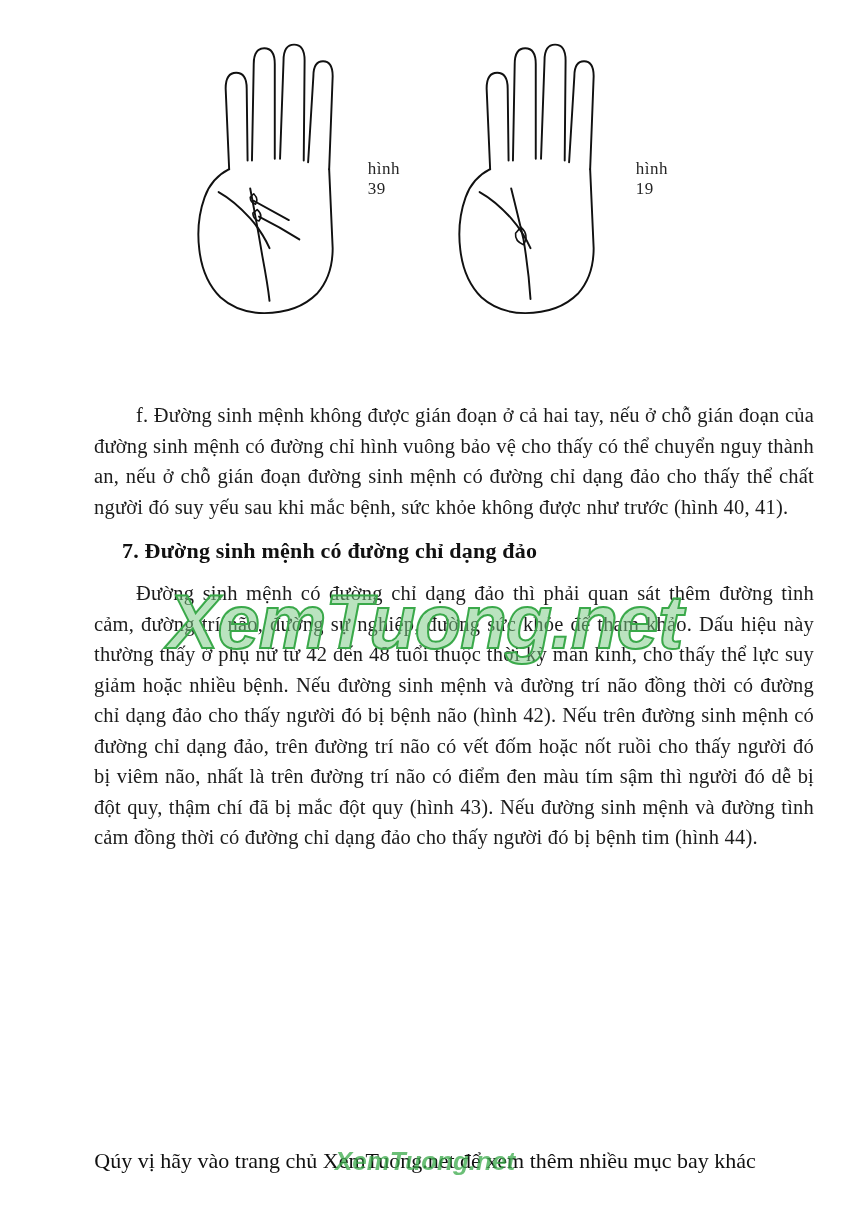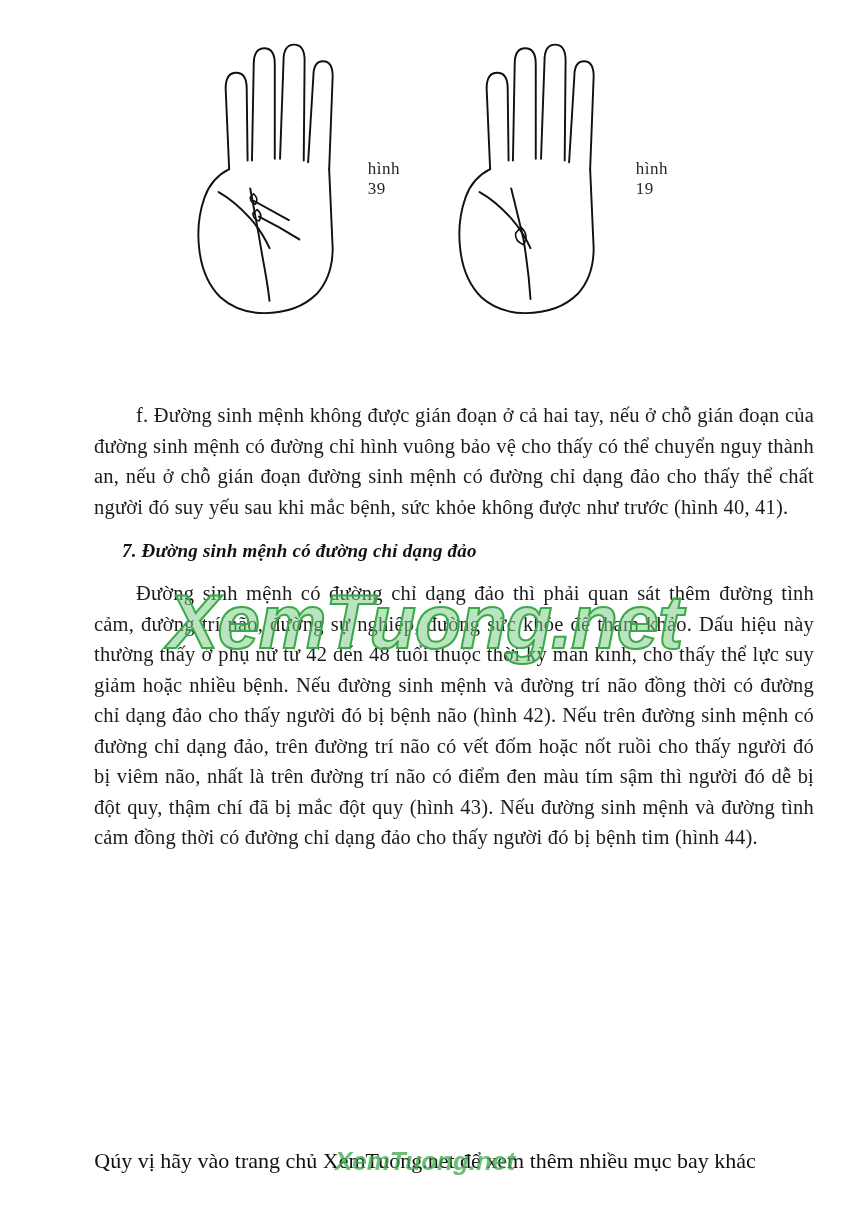--- a/index.html
+++ b/index.html
@@ -63,27 +63,26 @@
     margin: 0 0 6px 0;
     font-size: 20.5px;
     line-height: 30.5px;
     text-align: justify;
     text-indent: 42px;
     color: #1c1c1c;
     letter-spacing: 0.2px;
   }
   h2.heading {
     margin: 14px 0 12px 0;
-    font-size: 19px;
+    font-size: 22px;
     line-height: 30px;
     font-weight: bold;
     text-indent: 28px;
     color: #111111;
     letter-spacing: 0.2px;
-    font-style: italic;
   }
 
   
   .watermark {
     position: absolute;
     top: 578px;
     left: 0;
     width: 850px;
     text-align: center;
     font-family: "Liberation Sans", sans-serif;

